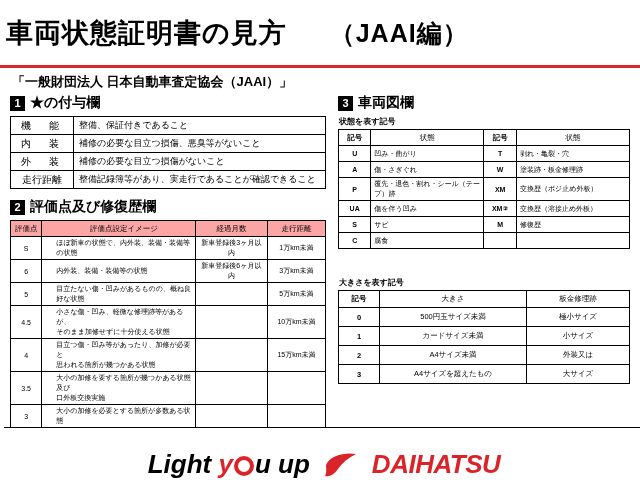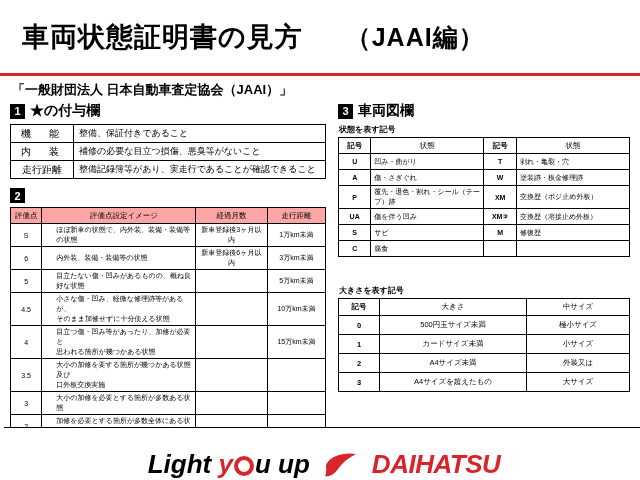--- a/index.html
+++ b/index.html
@@ -5,22 +5,22 @@
   html,body{margin:0;padding:0;}
   body{
     width:640px;height:480px;background:#ffffff;
     font-family:"Liberation Sans","DejaVu Sans",sans-serif;
     color:#000;overflow:hidden;
   }
   .page{position:relative;width:640px;height:480px;box-sizing:border-box;}
 
   
   .header{
-    height:76px;border-bottom:3px solid #d9252a;display:flex;align-items:center;
-    padding:0 22px;box-sizing:border-box;text-align:center;
+    height:68px;border-bottom:3px solid #d9252a;display:flex;align-items:center;
+    padding:0 6px;box-sizing:border-box;text-align:center;
   }
   .header-title{
     font-size:27px;font-weight:bold;letter-spacing:1px;white-space:nowrap;
   }
   .header-title .sub{font-size:25px;}
   .header-gap{display:inline-block;width:26px;}
 
   .subheader{
     padding:5px 12px 3px 12px;font-size:13px;font-weight:bold;
   }
@@ -114,28 +114,33 @@
         <tbody>
           <tr>
             <td class="k">機　能</td>
             <td class="v">整備、保証付きであること</td>
           </tr>
           <tr>
             <td class="k">内　装</td>
             <td class="v">補修の必要な目立つ損傷、悪臭等がないこと</td>
           </tr>
           <tr>
+            <td class="k">外　装</td>
+            <td class="v">補修の必要な目立つ損傷がないこと</td>
+          </tr>
+          <tr>
             <td class="k wide">走行距離</td>
             <td class="v">整備記録簿等があり、実走行であることが確認できること</td>
           </tr>
         </tbody>
       </table>
 
       <div class="sec" style="margin-top:9px;">
         <div class="sec-num">2</div>
+        <div class="sec-title">評価点及び修復歴欄</div>
       </div>
 
       <table class="t2">
         <thead>
           <tr>
             <th class="c1">評価点</th>
             <th class="c2">評価点設定イメージ</th>
             <th class="c3">経過月数</th>
             <th class="c4">走行距離</th>
           </tr>
@@ -268,21 +273,21 @@
         </tbody>
       </table>
 
       <div class="sub-label" style="margin-top:28px;">大きさを表す記号</div>
 
       <table class="t4">
         <thead>
           <tr>
             <th class="m">記号</th>
             <th class="d">大きさ</th>
-            <th class="i">中サイズ</th>
+            <th class="i">板金修理跡</th>
           </tr>
         </thead>
         <tbody>
           <tr>
             <td class="m">0</td>
             <td class="d">500円玉サイズ未満</td>
             <td class="i">極小サイズ</td>
           </tr>
           <tr>
             <td class="m">1</td>

